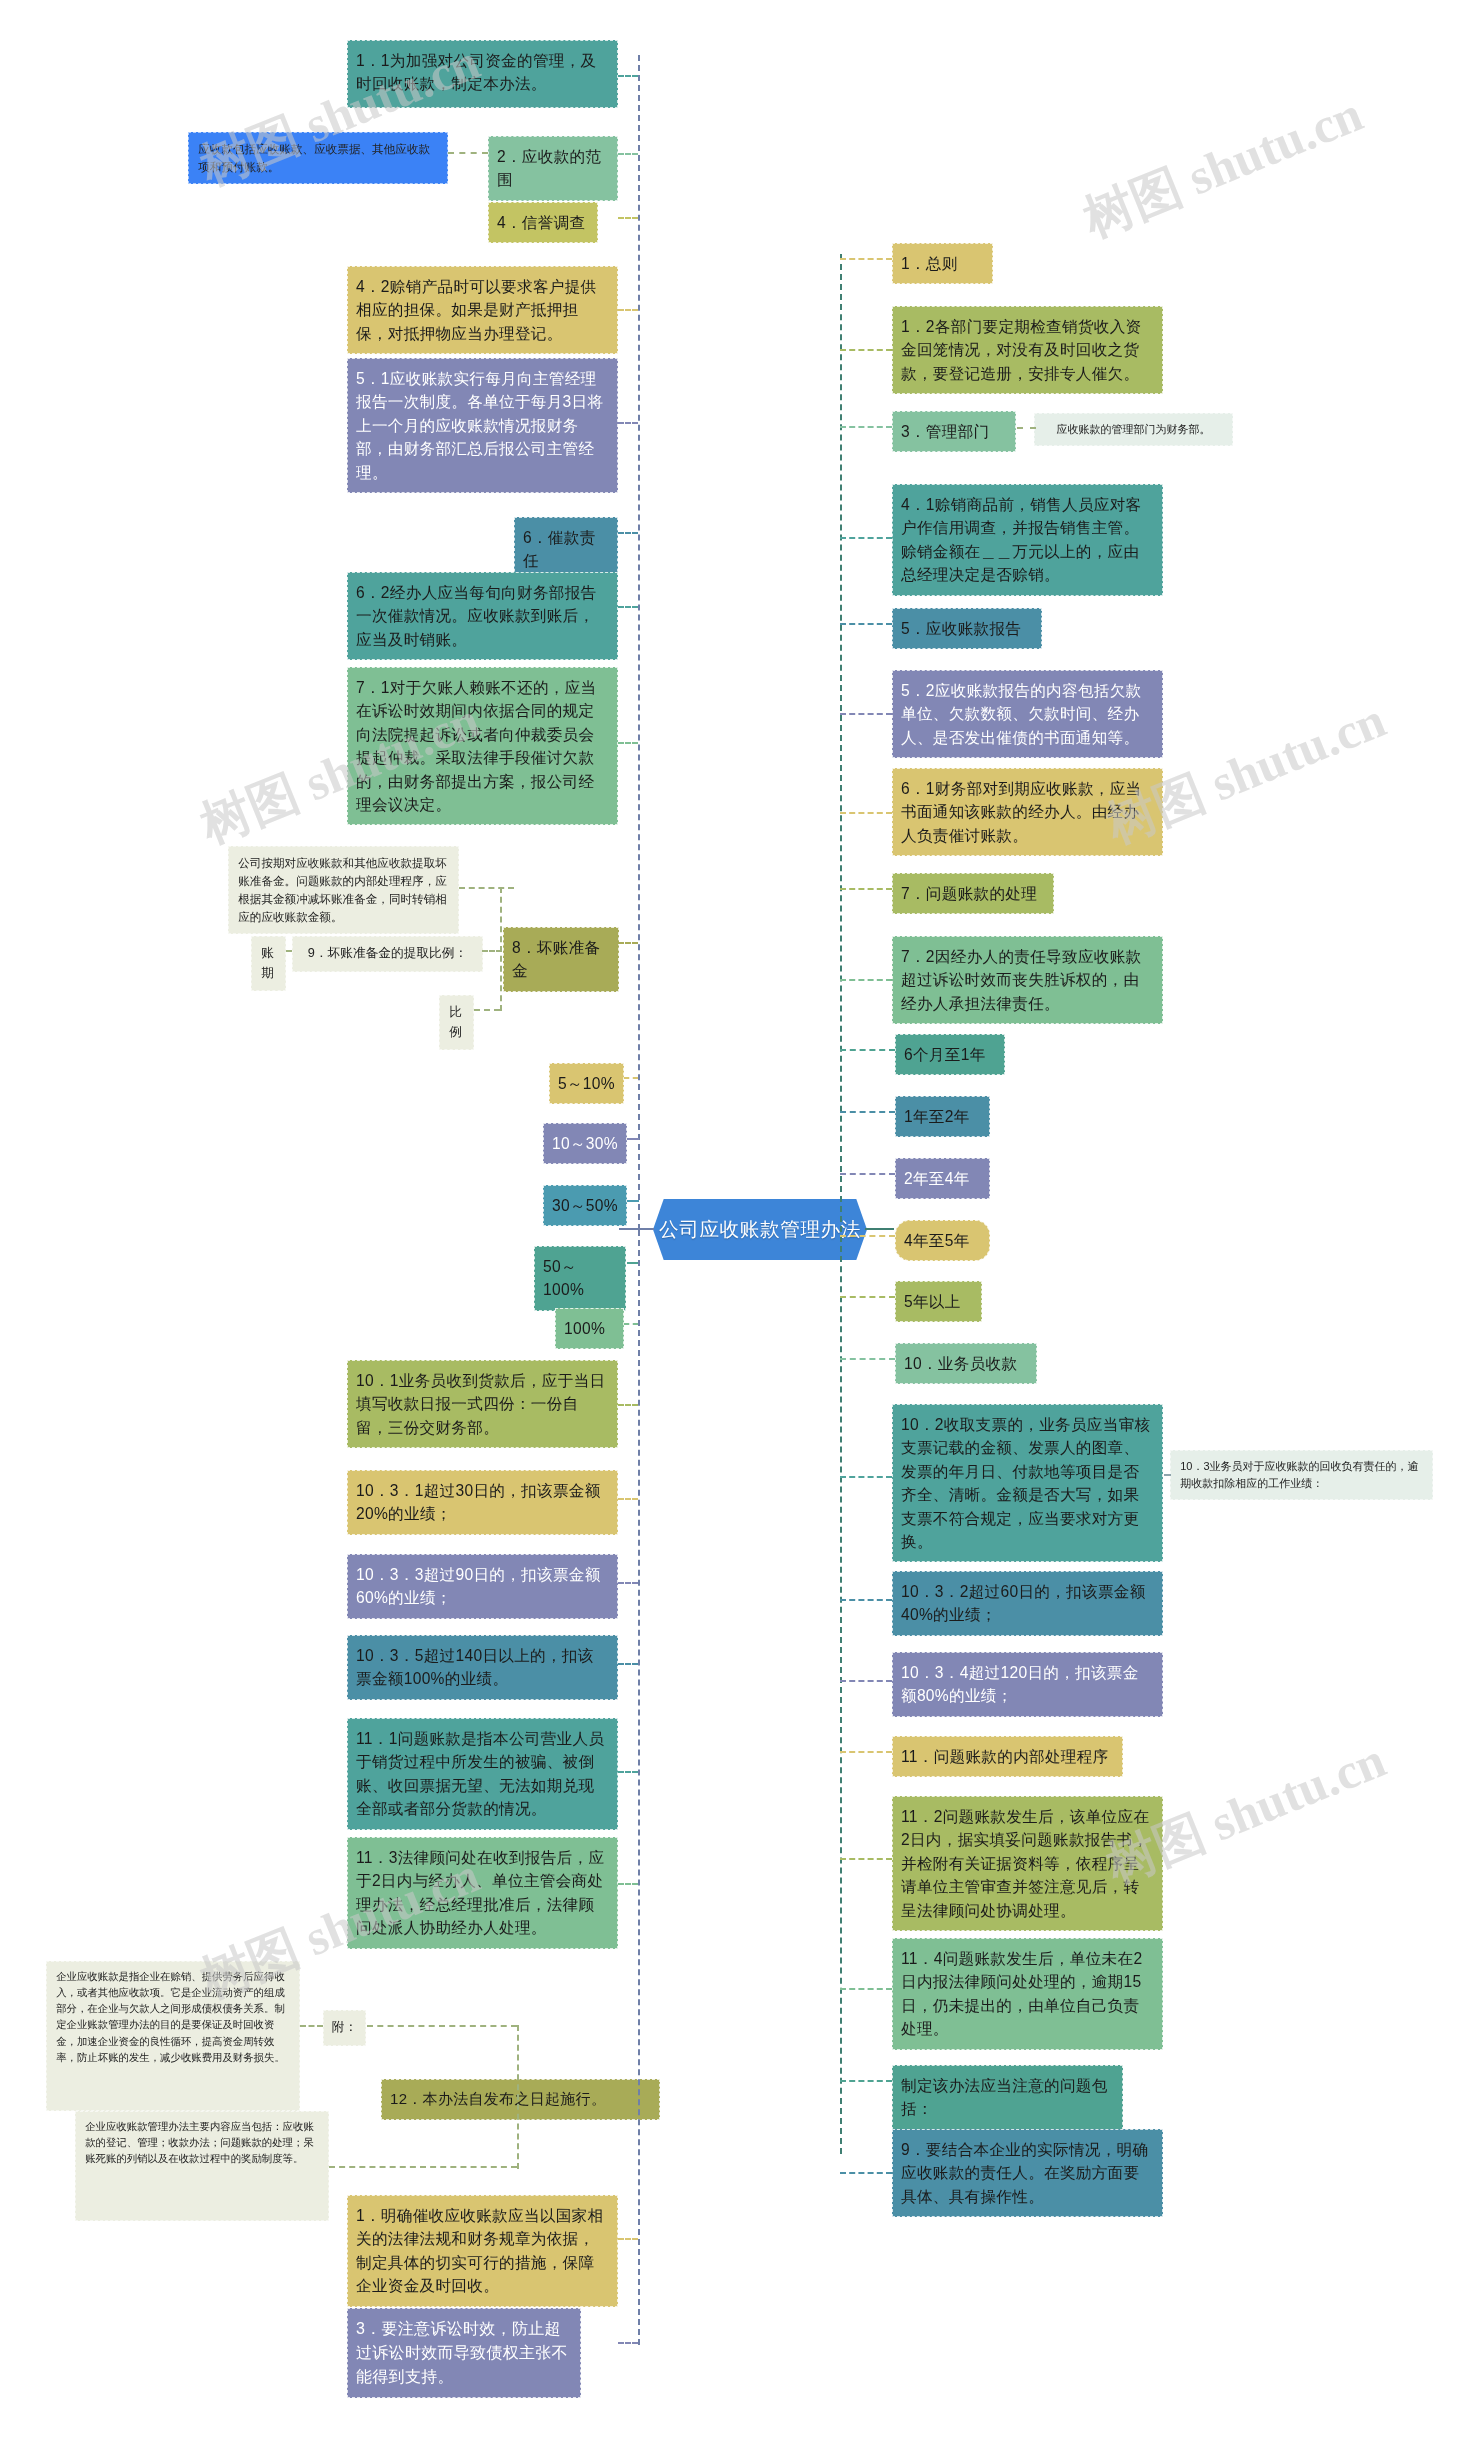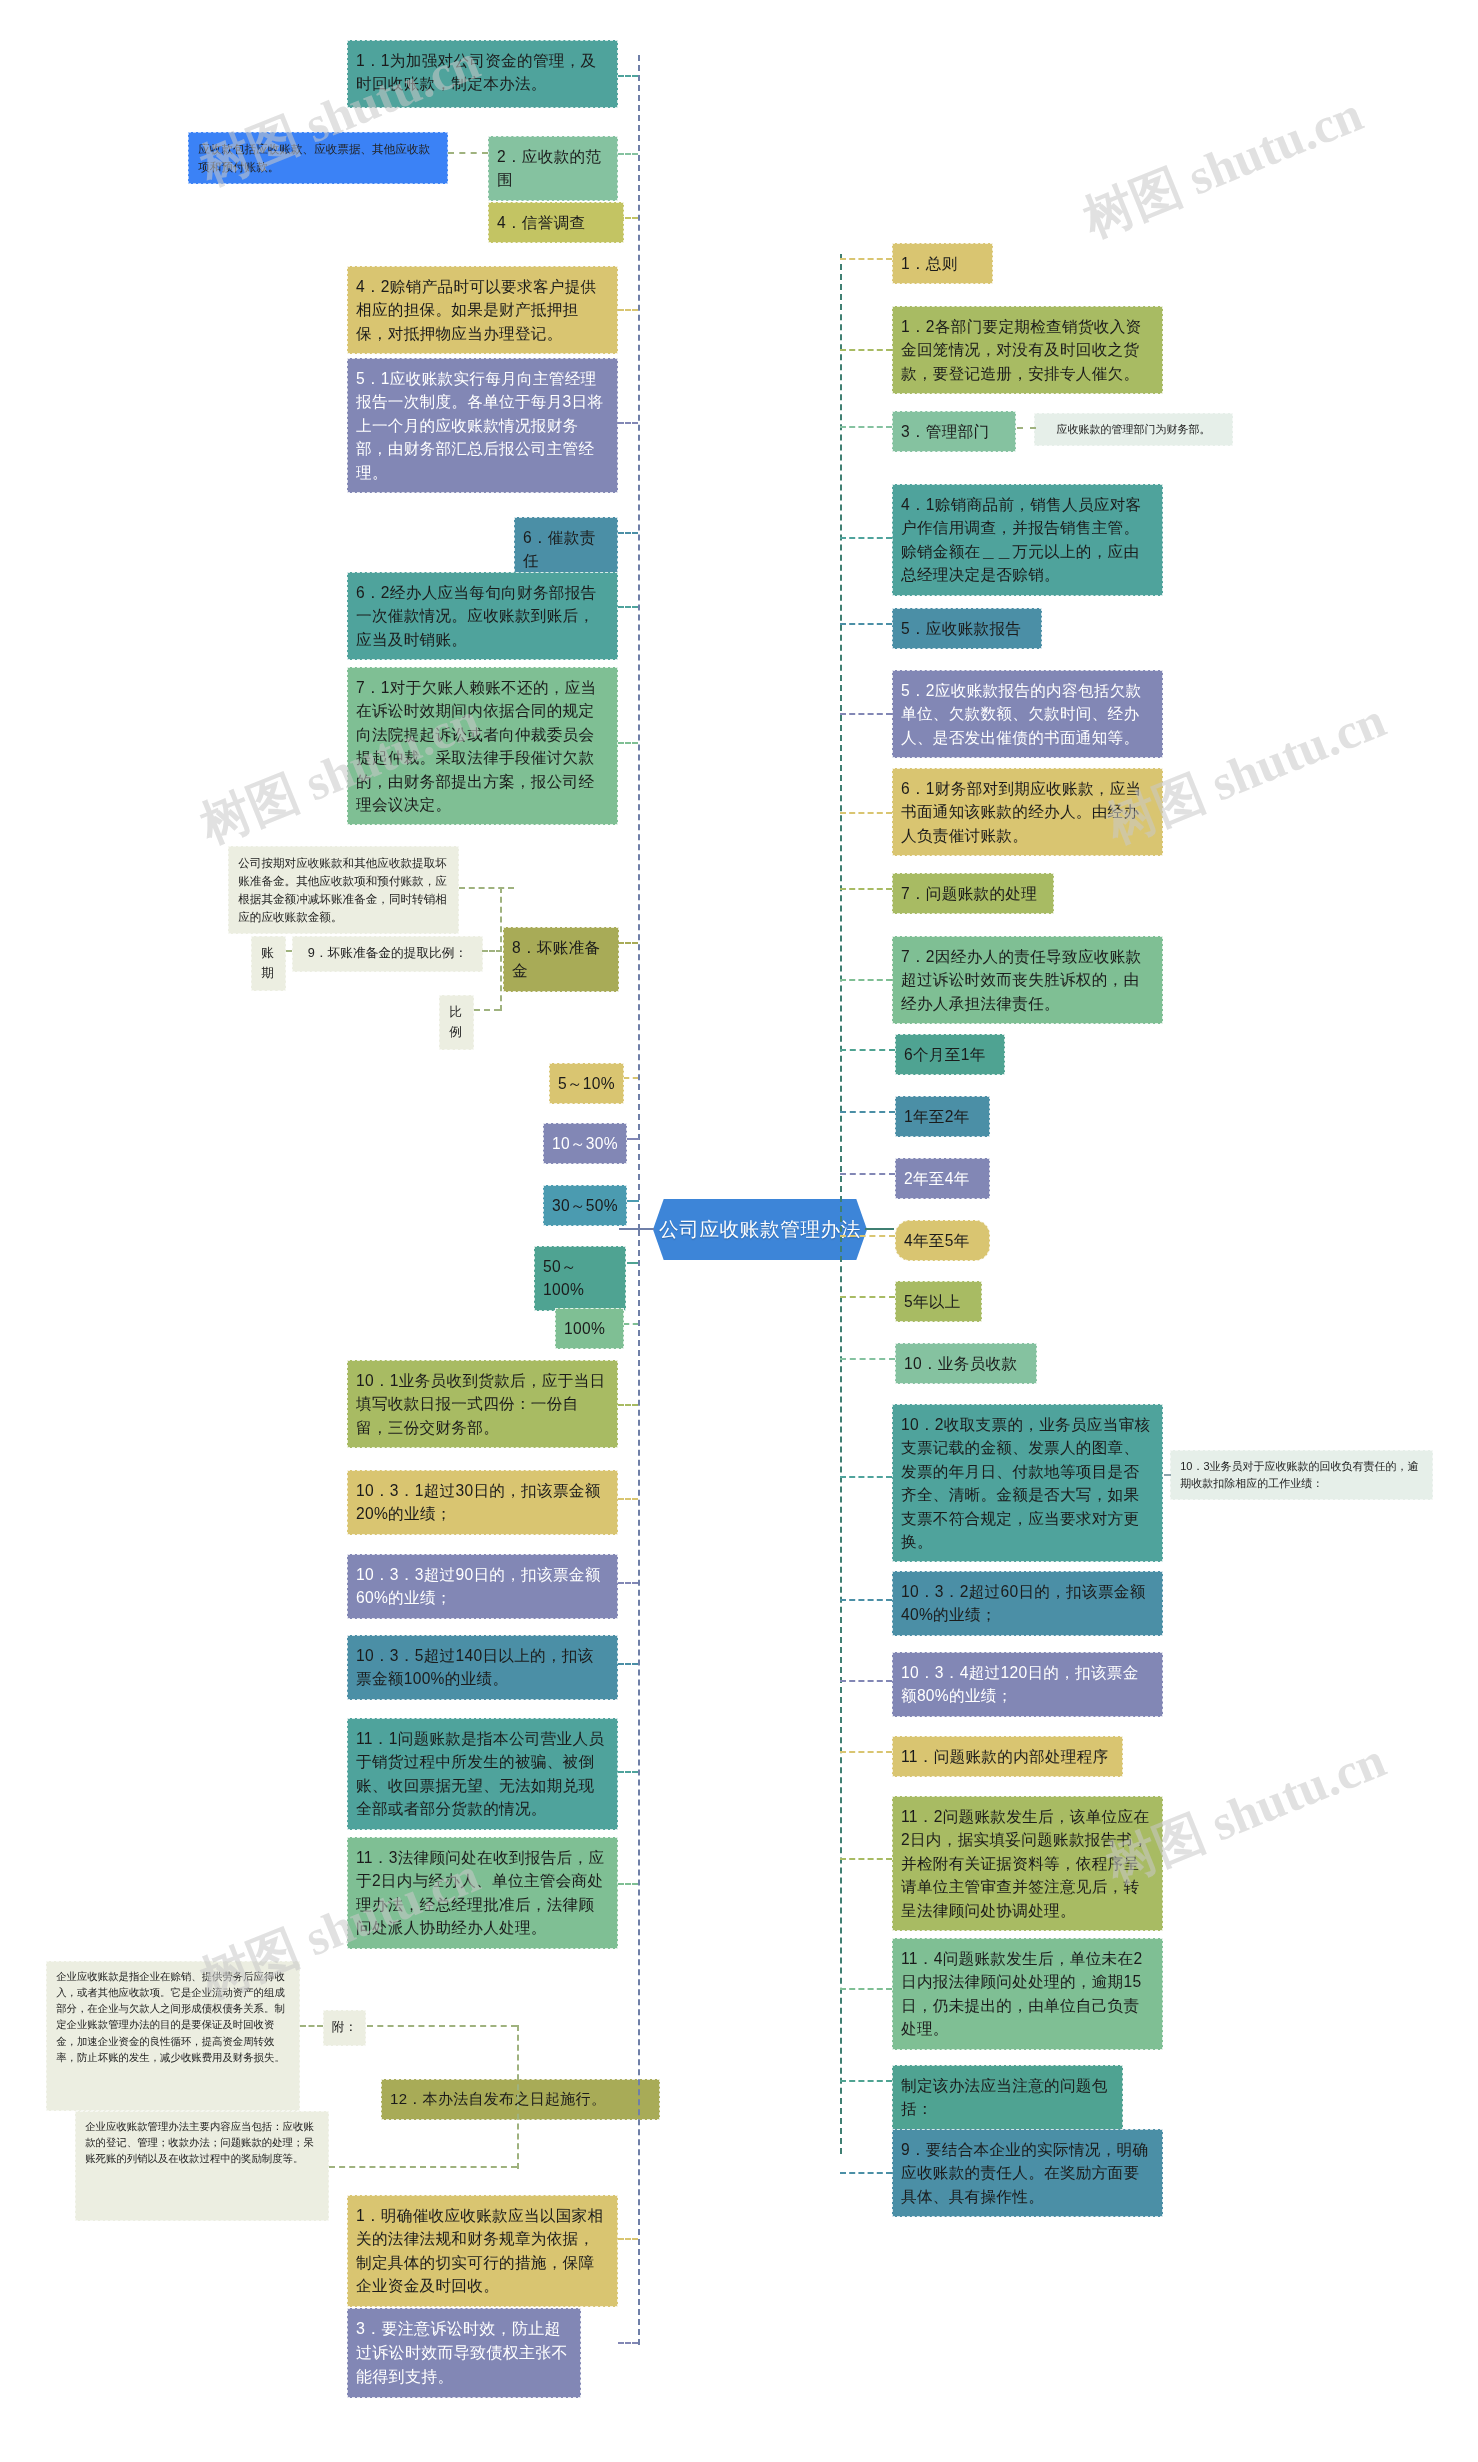--- a/index.html
+++ b/index.html
@@ -49,39 +49,39 @@
 <body>
 
 <div id="canvas">
     <div class="node" style="left: 347px; top: 40px; width: 271px; min-height: 68px; background: rgb(79, 163, 156); color: rgb(27, 27, 27); border-color: rgba(255, 255, 255, 0.8); font-size: 15.6px;">
       <span class="t">1．1为加强对公司资金的管理，及时回收账款，制定本办法。</span>
     </div>
     <div class="node" style="left: 488px; top: 136px; width: 130px; min-height: 35px; background: rgb(133, 194, 160); color: rgb(27, 27, 27); border-color: rgba(255, 255, 255, 0.8); font-size: 15.6px; display: flex; align-items: center;">
       <span class="t">2．应收款的范围</span>
     </div>
     <div class="leafbox pale" style="left: 188px; top: 132px; width: 260px; min-height: 42px; background: #3b82f6; font-size: 11.6px;"><span class="t">应收款包括应收账款、应收票据、其他应收款项和预付账款。</span></div>
-    <div class="node" style="left: 488px; top: 202px; width: 136px; min-height: 30px; background: rgb(195, 196, 99); color: rgb(27, 27, 27); border-color: rgba(255, 255, 255, 0.8); font-size: 15.6px; display: flex; align-items: center;">
+    <div class="node" style="left: 488px; top: 202px; width: 110px; min-height: 30px; background: rgb(195, 196, 99); color: rgb(27, 27, 27); border-color: rgba(255, 255, 255, 0.8); font-size: 15.6px; display: flex; align-items: center;">
       <span class="t">4．信誉调查</span>
     </div>
     <div class="node" style="left: 347px; top: 266px; width: 271px; min-height: 87px; background: rgb(217, 197, 113); color: rgb(27, 27, 27); border-color: rgba(255, 255, 255, 0.8); font-size: 15.6px;">
       <span class="t">4．2赊销产品时可以要求客户提供相应的担保。如果是财产抵押担保，对抵押物应当办理登记。</span>
     </div>
     <div class="node" style="left: 347px; top: 358px; width: 271px; min-height: 127px; background: rgb(130, 135, 181); color: rgb(255, 255, 255); border-color: rgba(255, 255, 255, 0.8); font-size: 15.6px;">
       <span class="t">5．1应收账款实行每月向主管经理报告一次制度。各单位于每月3日将上一个月的应收账款情况报财务部，由财务部汇总后报公司主管经理。</span>
     </div>
     <div class="node" style="left: 514px; top: 517px; width: 104px; min-height: 30px; background: rgb(75, 143, 166); color: rgb(27, 27, 27); border-color: rgba(255, 255, 255, 0.8); font-size: 15.6px; display: flex; align-items: center;">
       <span class="t">6．催款责任</span>
     </div>
     <div class="node" style="left: 347px; top: 572px; width: 271px; min-height: 68px; background: rgb(79, 163, 156); color: rgb(27, 27, 27); border-color: rgba(255, 255, 255, 0.8); font-size: 15.6px;">
       <span class="t">6．2经办人应当每旬向财务部报告一次催款情况。应收账款到账后，应当及时销账。</span>
     </div>
     <div class="node" style="left: 347px; top: 667px; width: 271px; min-height: 150px; background: rgb(127, 191, 148); color: rgb(27, 27, 27); border-color: rgba(255, 255, 255, 0.8); font-size: 15.6px;">
       <span class="t">7．1对于欠账人赖账不还的，应当在诉讼时效期间内依据合同的规定向法院提起诉讼或者向仲裁委员会提起仲裁。采取法律手段催讨欠款的，由财务部提出方案，报公司经理会议决定。</span>
     </div>
-    <div class="leafbox" style="left: 228px; top: 846px; width: 231px; min-height: 84px; background: rgb(236, 238, 225); font-size: 11.6px;"><span class="t">公司按期对应收账款和其他应收款提取坏账准备金。其他应收款项和预付账款，应根据其金额冲减坏账准备金，同时转销相应的应收账款金额。</span></div>
+    <div class="leafbox" style="left: 228px; top: 846px; width: 231px; min-height: 84px; background: rgb(236, 238, 225); font-size: 11.6px;"><span class="t">公司按期对应收账款和其他应收款提取坏账准备金。问题账款的内部处理程序，应根据其金额冲减坏账准备金，同时转销相应的应收账款金额。</span></div>
     <div class="node" style="left: 503px; top: 927px; width: 116px; min-height: 30px; background: rgb(168, 171, 87); color: rgb(27, 27, 27); border-color: rgba(255, 255, 255, 0.8); font-size: 15.6px; display: flex; align-items: center;">
       <span class="t">8．坏账准备金</span>
     </div>
     <div class="leafbox" style="left: 292px; top: 936px; width: 191px; min-height: 28px; background: rgb(236, 238, 225); font-size: 12.7px; display: flex; align-items: center; justify-content: center;">
       <span class="t">9．坏账准备金的提取比例：</span>
     </div>
     <div class="leafbox" style="left: 251px; top: 936px; width: 35px; min-height: 28px; background: rgb(236, 238, 225); font-size: 12.7px; display: flex; align-items: center; justify-content: center;">
       <span class="t">账期</span>
     </div>
     <div class="leafbox" style="left: 439px; top: 995px; width: 35px; min-height: 28px; background: rgb(236, 238, 225); font-size: 12.7px; display: flex; align-items: center; justify-content: center;">

